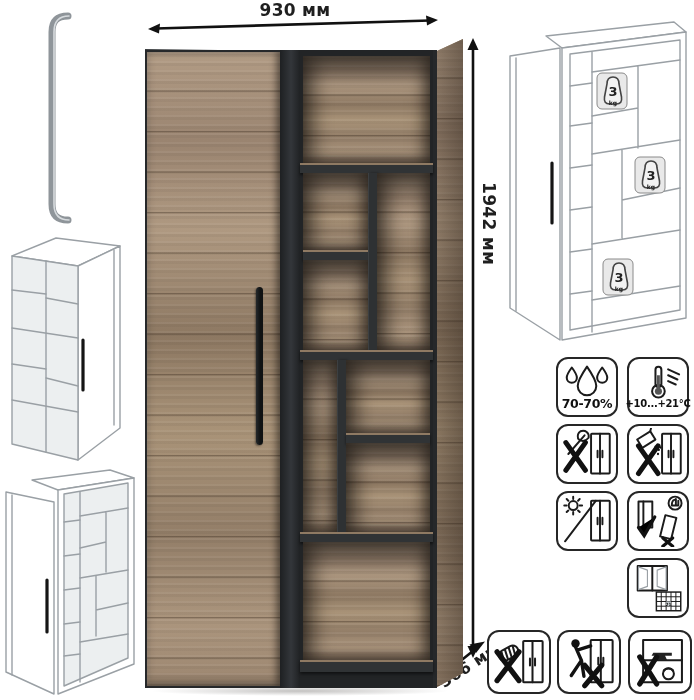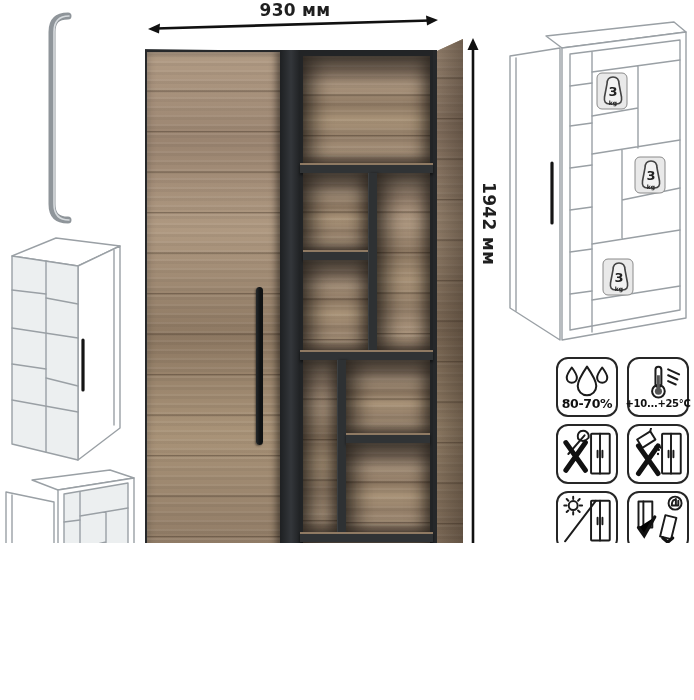--- a/index.html
+++ b/index.html
@@ -1,16 +1,16 @@
 <!DOCTYPE html>
 <html><head>
 <meta charset="utf-8">
 <style>
   html,body{margin:0;padding:0;background:#fff;}
-  #stage{position:relative;width:694px;height:543px;background:#fff;overflow:hidden;
+  #stage{position:relative;width:694px;height:700px;background:#fff;overflow:hidden;
          font-family:"DejaVu Sans","Liberation Sans",sans-serif;color:#1c1c1c;}
   svg{display:block;}
   .dim-label{position:absolute;font-weight:700;font-size:17px;color:#1f1f1f;letter-spacing:.3px;}
   #dimW{left:150px;top:0px;width:290px;text-align:center;}
   #dimH{left:479px;top:182px;writing-mode:vertical-rl;}
   #dimD{left:414px;top:656px;width:110px;text-align:center;font-size:16px;transform:rotate(-33deg);}
   .arr{position:absolute;}
   
   #cabinet{position:absolute;left:145px;top:35px;width:318px;height:656px;}
   .wood{
@@ -172,32 +172,32 @@
     <div class="side wood"></div>
   </div>
   <div id="floor-shadow"></div>
 
   <div class="care-cell" style="left:556px;top:357px;">
     <svg width="54" height="34" viewBox="0 0 64 40">
       <path class="k" d="M32,3 C32,3 21,19 21,26 a11,11 0 0 0 22,0 C43,19 32,3 32,3 Z"></path>
       <path class="k" d="M14,4 C14,4 8,12 8,16 a6,6 0 0 0 12,0 C20,12 14,4 14,4 Z"></path>
       <path class="k" d="M50,4 C50,4 44,12 44,16 a6,6 0 0 0 12,0 C56,12 50,4 50,4 Z"></path>
     </svg>
-    <div class="care-label">80-70%</div>
+    <div class="care-label">70-70%</div>
   </div>
 
   <div class="care-cell" style="left:627px;top:357px;">
     <svg width="54" height="34" viewBox="0 0 64 40">
       <rect class="k" x="29" y="2" width="7" height="24" rx="3.5"></rect>
       <circle class="k" cx="32.5" cy="31" r="7.5"></circle>
       <circle cx="32.5" cy="31" r="4.2" fill="#555"></circle>
       <rect x="30.8" y="12" width="3.4" height="18" fill="#555"></rect>
       <path class="k" stroke-width="2" d="M44,5 L57,11 M44,12 L55,17 M44,19 L53,23"></path>
     </svg>
-    <div class="care-label sm">+10...+25°C</div>
+    <div class="care-label sm">+10...+21°C</div>
   </div>
 
   <div class="care-cell" style="left:556px;top:424px;">
     <svg width="54" height="52" viewBox="0 0 64 64">
       <rect class="k" x="37" y="7" width="23" height="49" rx="1"></rect>
       <line class="k" x1="48" y1="7" x2="48" y2="56"></line>
       <path class="k" stroke-width="2" d="M45,28 L45,36 M51,28 L51,36"></path>
       <line class="k" x1="9" y1="32" x2="29" y2="9" stroke-width="3"></line>
       <path class="k" d="M24,4 C30,2 35,6 34,12 C30,17 24,17 21,13 C20,9 21,6 24,4 Z"></path>
       <path class="xx" d="M6,18 L30,52 M30,18 L6,52"></path>

